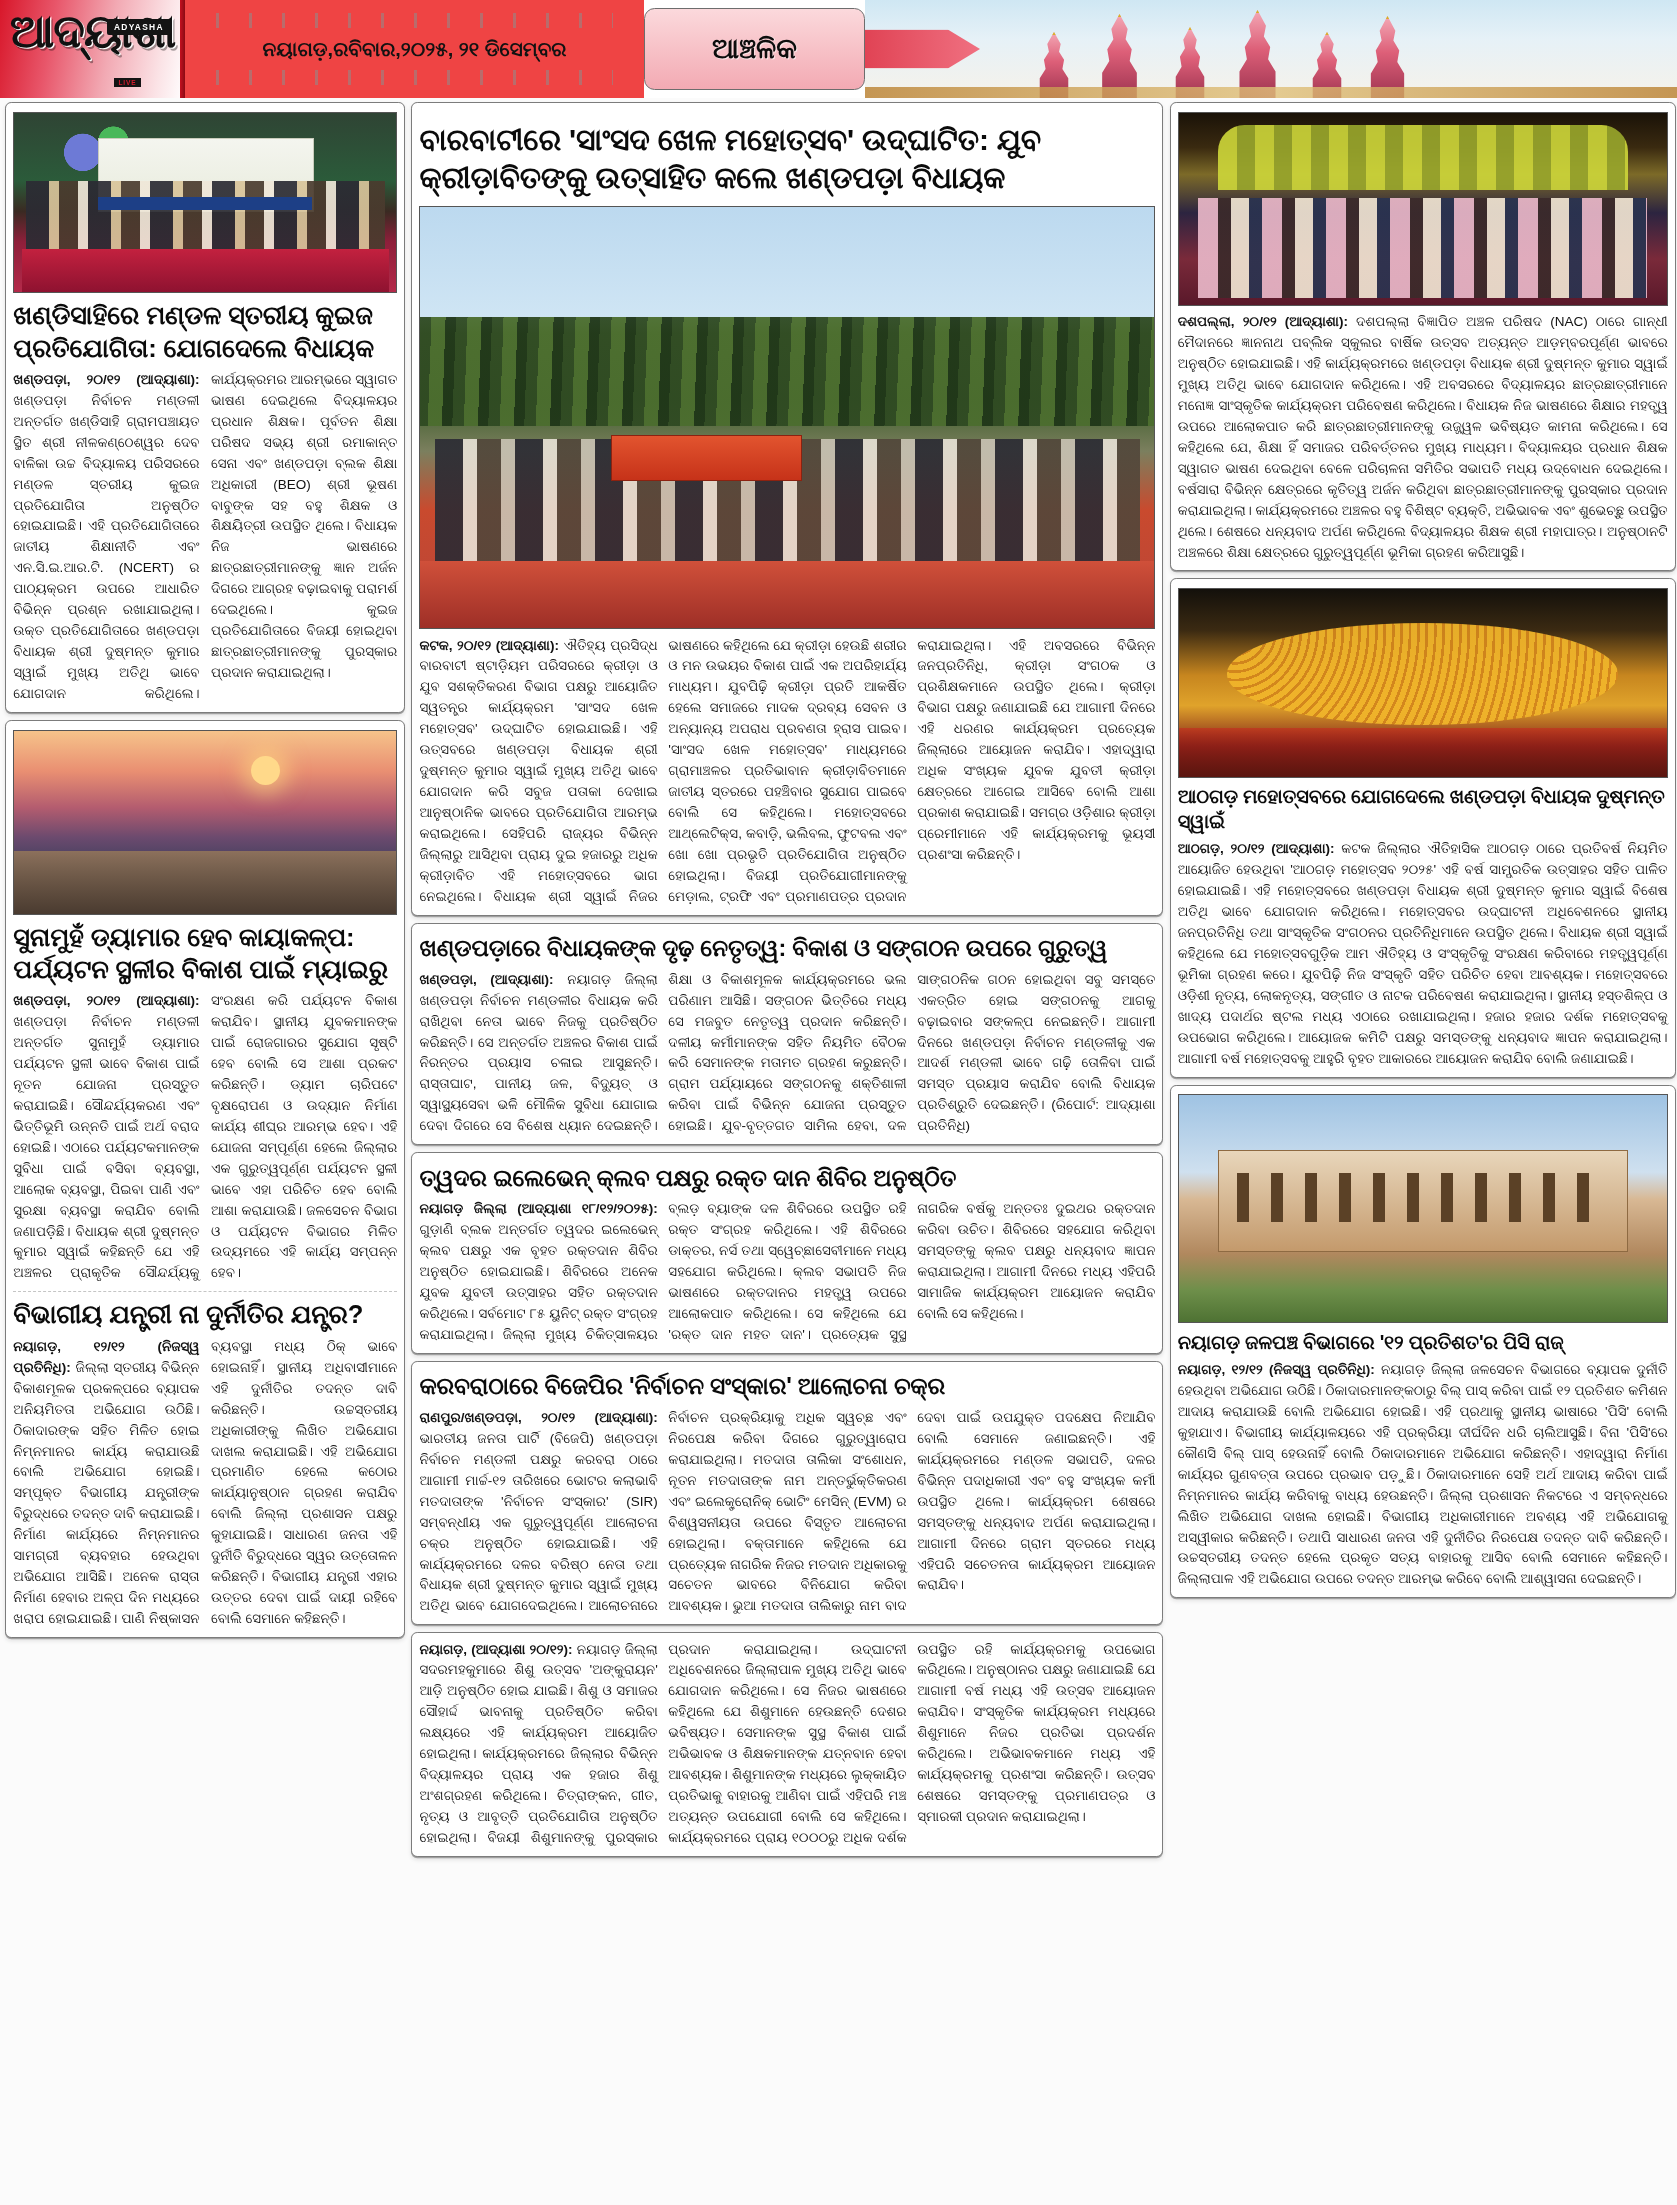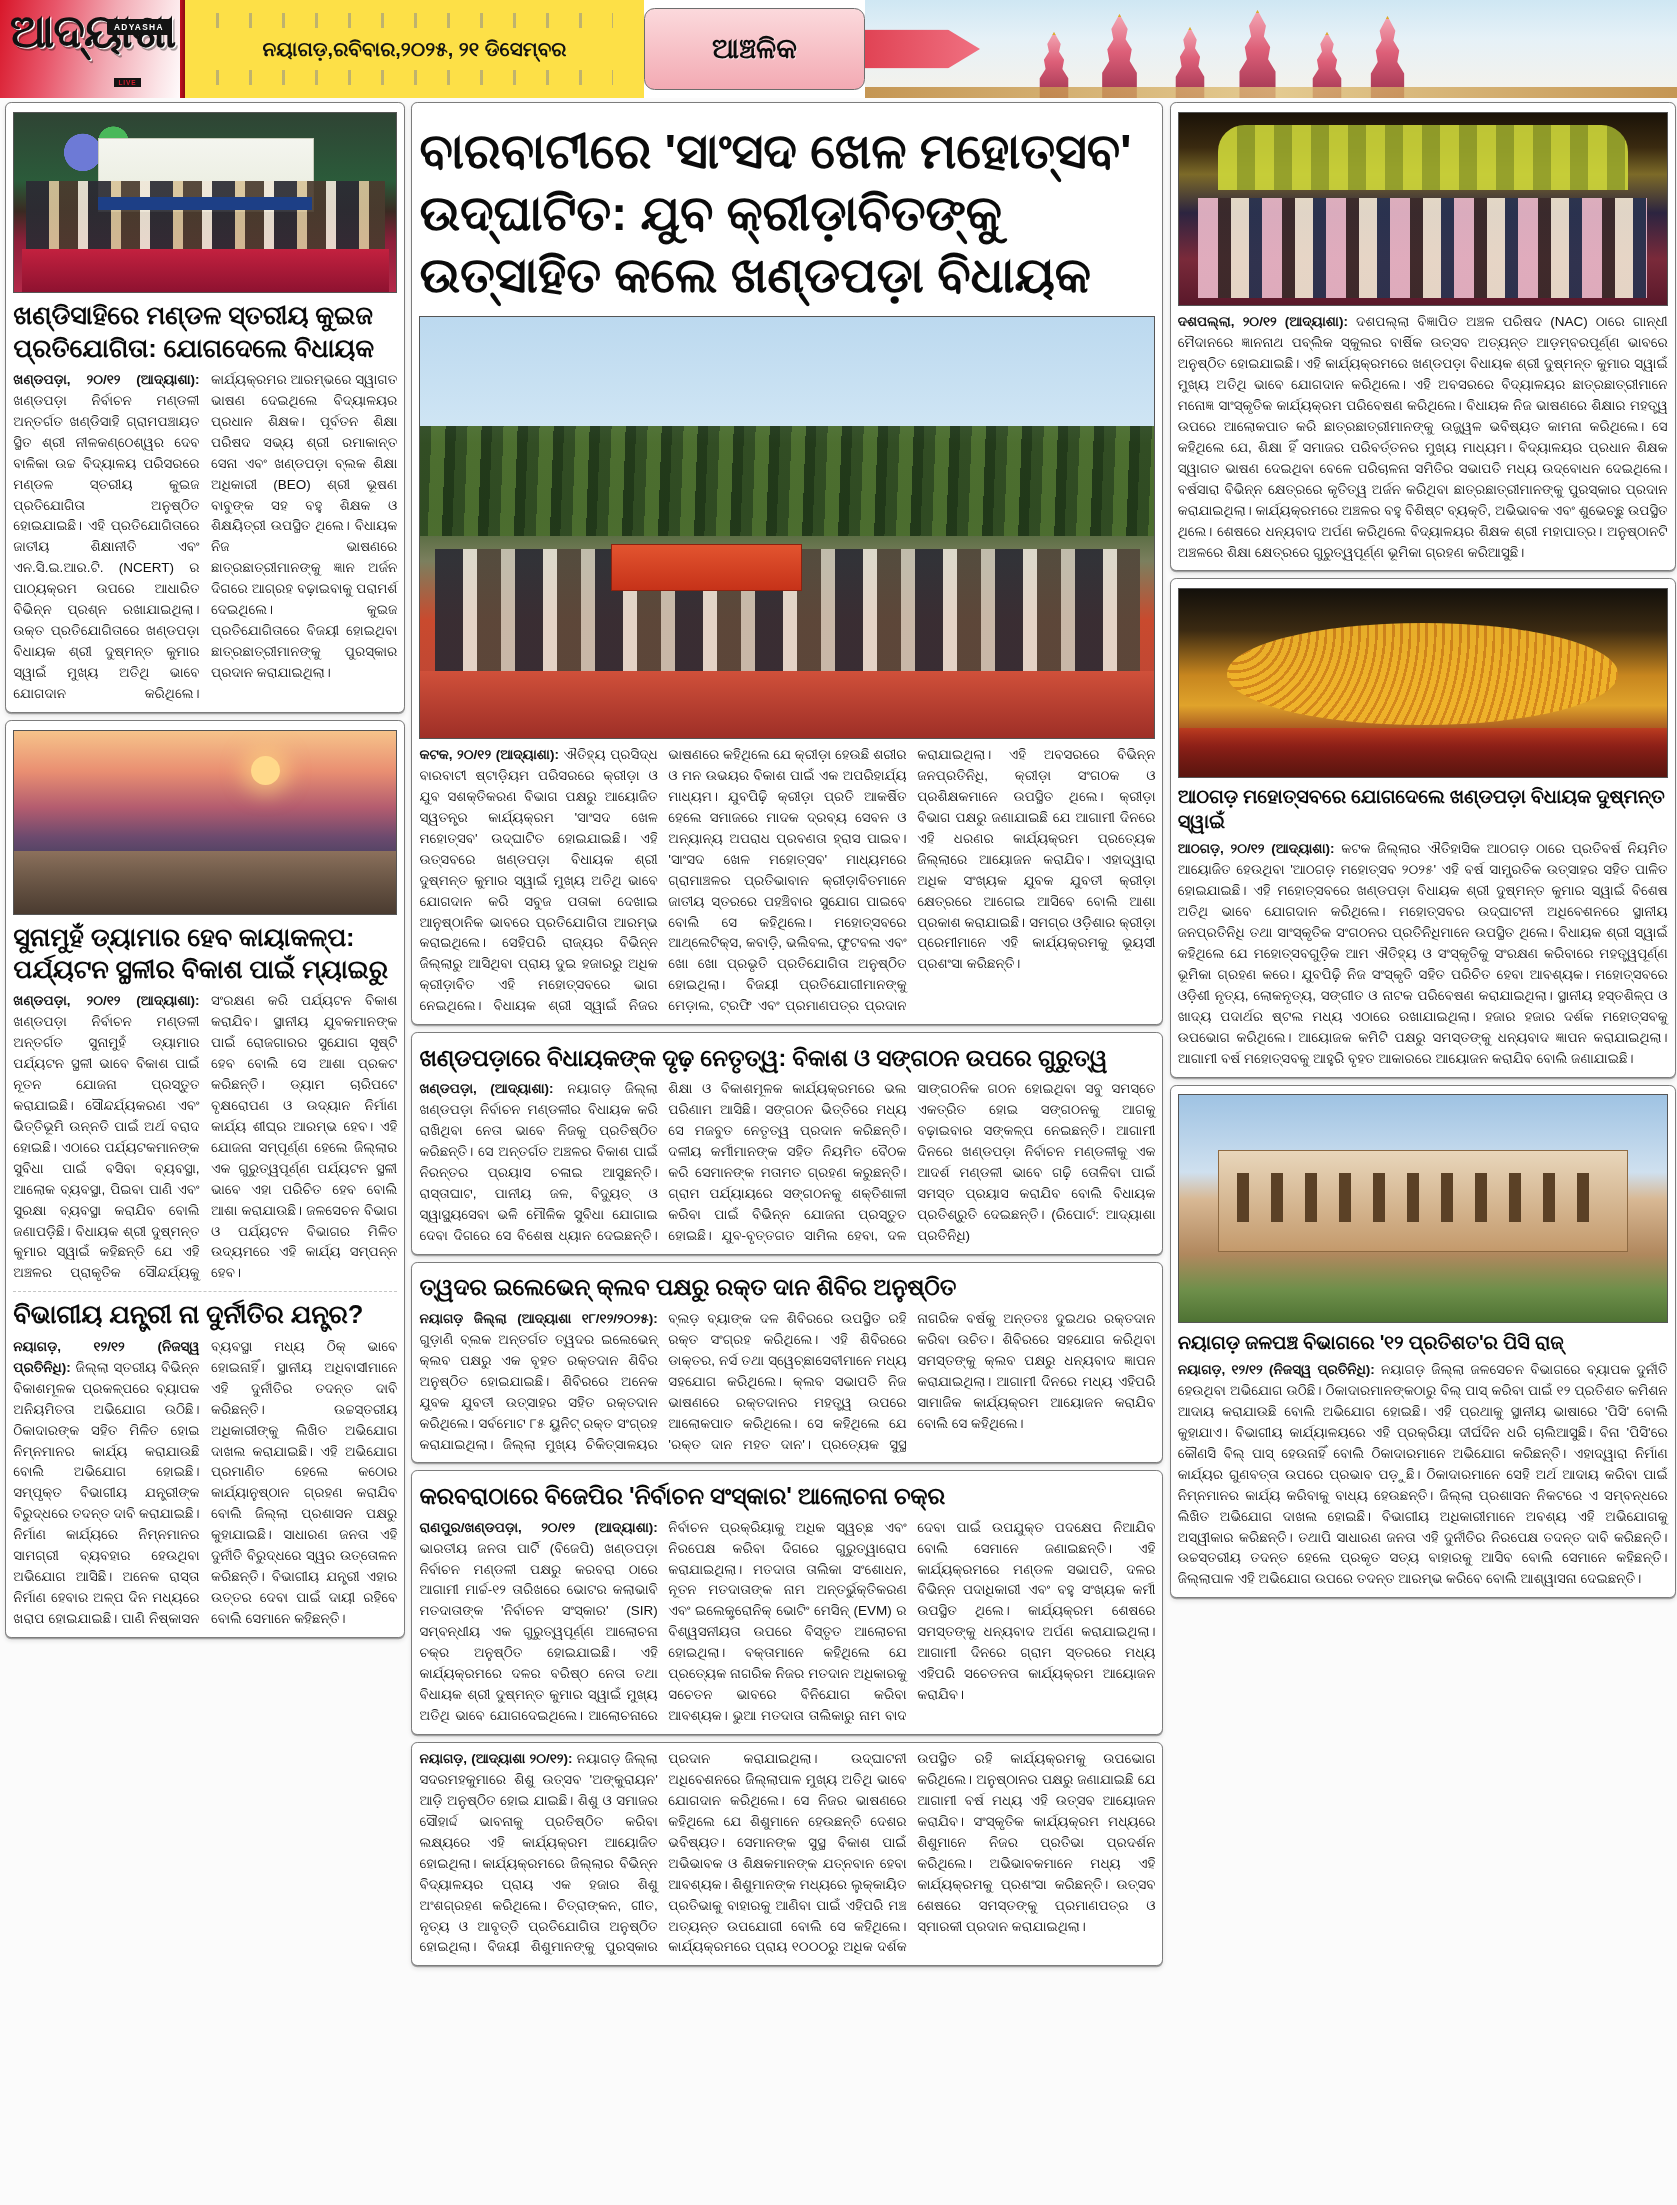--- a/index.html
+++ b/index.html
@@ -76,21 +76,21 @@
   }
 
   .date-block {
     flex: 0 0 459px;
     display: flex;
     align-items: center;
     justify-content: center;
     font-size: 20px;
     font-weight: bold;
     color: #121212;
-    background: #fde047;
+    background: #ef4444;
     position: relative;
   }
   .date-block::before, .date-block::after {
     content: "";
     position: absolute;
     left: 31px; right: 31px;
     height: 15px;
     background-image:
       repeating-linear-gradient(90deg, #8d8d8d 0 2.6px, transparent 2.6px 33px);
     opacity: .55;
@@ -183,21 +183,21 @@
 
   .headline {
     font-size: 23.4px;
     line-height: 1.26;
     font-weight: bold;
     color: #0b0b0b;
     margin: 4.4px 0 6.2px 0;
     letter-spacing: -0.2px;
   }
   .headline.big {
-    font-size: 49px;
+    font-size: 30px;
     line-height: 1.26;
     margin: 11.5px 0 9.7px 0;
   }
   .headline.mid {
     font-size: 25.6px;
   }
   .headline.sm {
     font-size: 19.4px;
   }
 

